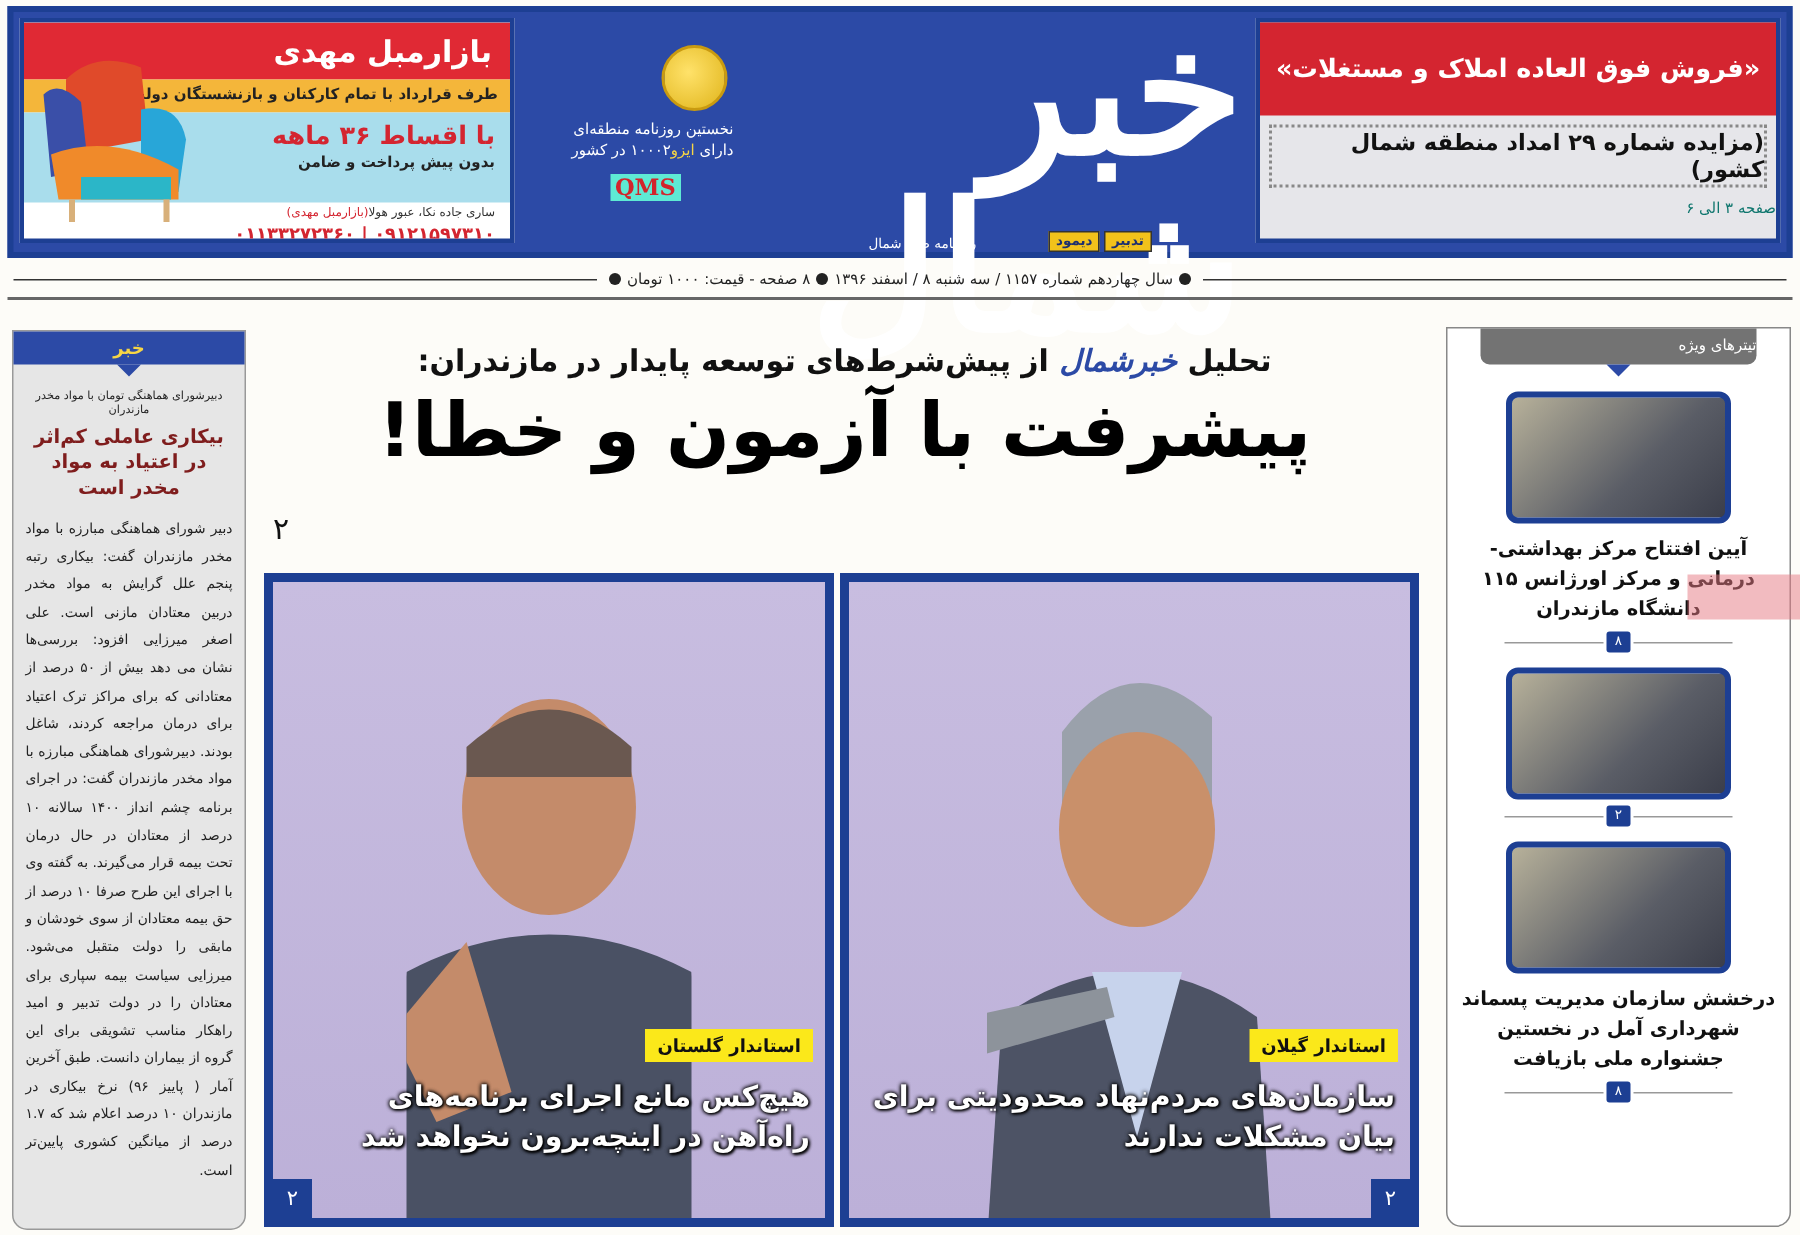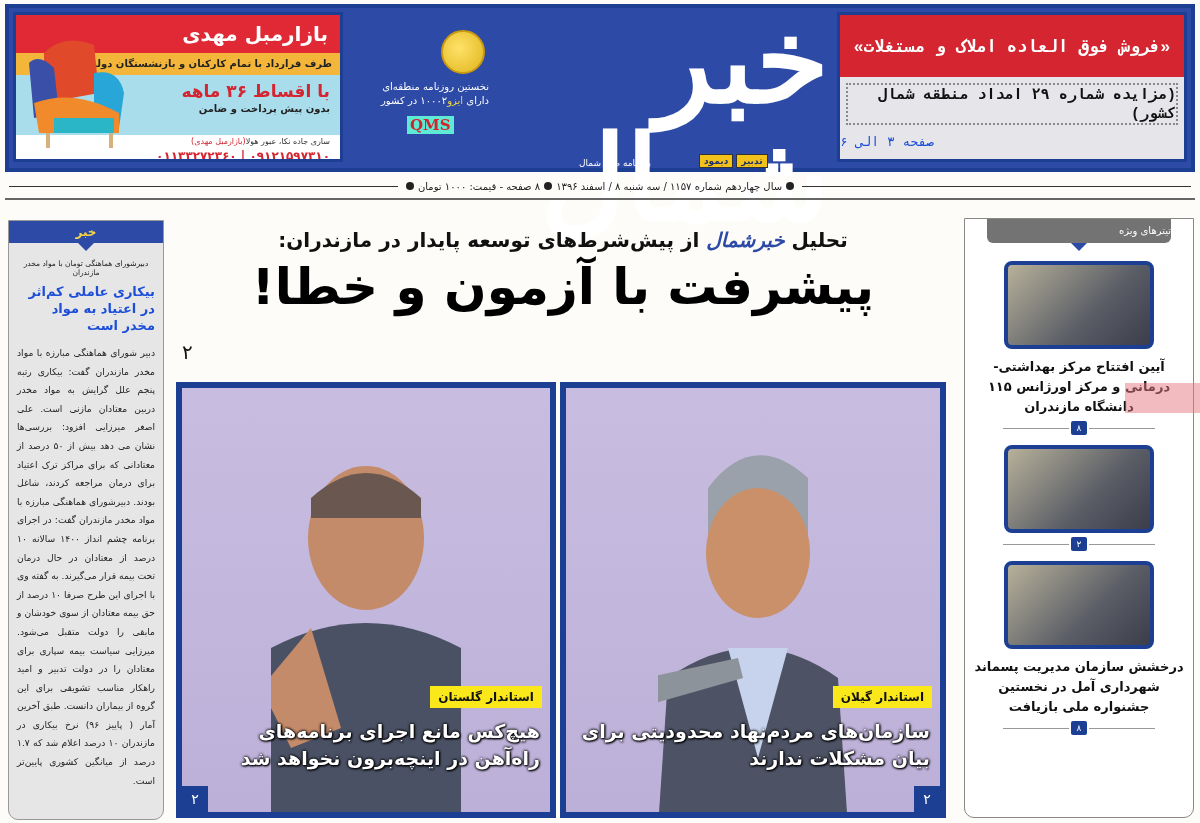--- a/index.html
+++ b/index.html
@@ -1,21 +1,21 @@
 <!DOCTYPE html>
 <html><head>
 <meta charset="utf-8">
 <style>
   * { box-sizing: border-box; margin: 0; padding: 0; }
   body { width: 1200px; height: 823px; background: #fdfcf8; font-family: "DejaVu Sans", sans-serif; position: relative; overflow: hidden; direction: rtl; }
   .masthead { position: absolute; left: 5px; top: 4px; width: 1190px; height: 168px; border: 4px solid #1d3f93; background: #2c4aa6; }
-  .mast-ad-right { position: absolute; right: 4px; top: 4px; width: 350px; height: 150px; background: #e6e6ea; border: 3px solid #1d3f93; font-family: Liberation Mono, monospace; }
+  .mast-ad-right { position: absolute; right: 4px; top: 4px; width: 350px; height: 150px; background: #e6e6ea; border: 3px solid #1d3f93; }
   .mast-ad-right .red { background: #d42530; height: 62px; display: flex; align-items: center; justify-content: center; color: #fff; font-weight: bold; font-size: 17px; }
   .mast-ad-right .dotted { margin: 6px 6px 0; border: 2px dotted #888; height: 42px; display: flex; align-items: center; justify-content: center; font-weight: bold; font-size: 15px; color: #111; }
-  .mast-ad-right .page { text-align: left; font-size: 13px; margin-top: 9px; color: #1d4ed8; }
+  .mast-ad-right .page { text-align: right; font-size: 10px; margin-top: 9px; color: #0f766e; }
   .logo-area { position: absolute; left: 350px; top: 0; width: 470px; height: 160px; }
   .logo-text { position: absolute; left: 90px; top: -6px; font-family: "DejaVu Serif", serif; color: #fff; font-size: 118px; font-weight: bold; line-height: 1; letter-spacing: -6px; }
   .gold-seal { position: absolute; left: 82px; top: 22px; width: 44px; height: 44px; border-radius: 50%; background: radial-gradient(circle at 40% 40%, #ffe26a, #e0b41a); border: 2px solid #c99a10; }
   .tagline { position: absolute; left: 0; top: 72px; width: 130px; text-align: right; color: #fff; font-size: 10px; line-height: 14px; }
   .tagline .hl { color: #f6d545; }
   .qms { position: absolute; left: 48px; top: 108px; color: #d2242c; font-family: "DejaVu Serif", serif; font-weight: bold; font-size: 15px; background: #5eead4; padding: 0 3px; }
   .mast-sub { position: absolute; left: 220px; top: 150px; color: #fff; font-size: 9px; }
   .badges { position: absolute; left: 340px; top: 146px; display: flex; gap: 3px; }
   .badge { background: #f2c21b; color: #1d2f6f; font-size: 9px; font-weight: bold; padding: 1px 4px; border: 1px solid #333; }
   .mast-ad-left { position: absolute; left: 4px; top: 4px; width: 330px; height: 150px; background: #fff; border: 3px solid #1d3f93; overflow: hidden; }
@@ -29,21 +29,21 @@
   .ad-phones { position: absolute; right: 10px; top: 134px; font-size: 12px; font-weight: bold; color: #d42530; letter-spacing: 1px; }
   .chair { position: absolute; left: 8px; top: 18px; width: 110px; height: 120px; }
   .dateline { position: absolute; left: 5px; top: 178px; width: 1190px; height: 16px; display: flex; align-items: center; justify-content: center; font-size: 10px; color: #222; }
   .dateline::before, .dateline::after { content: ""; flex: 1; height: 1px; background: #333; margin: 0 4px; }
   .dateline .dot { display: inline-block; width: 8px; height: 8px; border-radius: 50%; background: #222; margin: 0 4px; vertical-align: middle; }
   .rule { position: absolute; left: 5px; top: 198px; width: 1190px; height: 2px; background: #666; }
   .side-left { position: absolute; left: 8px; top: 220px; width: 156px; height: 600px; background: #e6e6e6; border: 1px solid #999; border-radius: 0 0 10px 10px; padding: 0 8px; }
   .side-left .head { margin: 0 -8px; height: 22px; background: #2c4aa6; color: #f6d545; text-align: center; font-size: 12px; font-weight: bold; line-height: 22px; position: relative; }
   .side-left .head::after { content: ""; position: absolute; left: 50%; bottom: -8px; margin-left: -8px; border: 8px solid transparent; border-bottom: 0; border-top-color: #2c4aa6; }
   .side-left .kicker { font-size: 7.5px; margin-top: 16px; text-align: center; color: #222; }
-  .side-left .title { font-size: 13px; font-weight: bold; text-align: right; line-height: 17px; margin-top: 6px; color: #1d4ed8; }
+  .side-left .title { font-size: 13px; font-weight: bold; text-align: center; line-height: 17px; margin-top: 6px; color: #7f1d1d; }
   .side-left .body { font-size: 9.2px; line-height: 18.6px; text-align: justify; margin-top: 10px; color: #222; }
   .main { position: absolute; left: 178px; top: 210px; width: 770px; }
   .kicker-main { text-align: center; font-size: 20px; font-weight: bold; color: #111; margin-top: 18px; }
   .kicker-main .brand { font-family: "DejaVu Serif", serif; color: #2c4aa6; font-style: italic; }
   .headline { text-align: center; font-size: 50px; font-weight: bold; color: #000; margin-top: 6px; letter-spacing: -1px; }
   .headline-page { position: absolute; left: 4px; top: 130px; font-size: 20px; color: #111; }
   .photo-box { position: absolute; top: 382px; height: 436px; background: #1d3f93; padding: 6px; }
   .photo-inner { width: 100%; height: 100%; background: linear-gradient(#c8bde0, #bcb0d8); position: relative; overflow: hidden; }
   .person { position: absolute; left: 50%; top: 40px; transform: translateX(-50%); width: 190px; height: 400px; }
   .role { position: absolute; right: 8px; top: 298px; background: #fbe81a; color: #111; font-size: 12px; padding: 4px 8px; font-weight: bold; }

